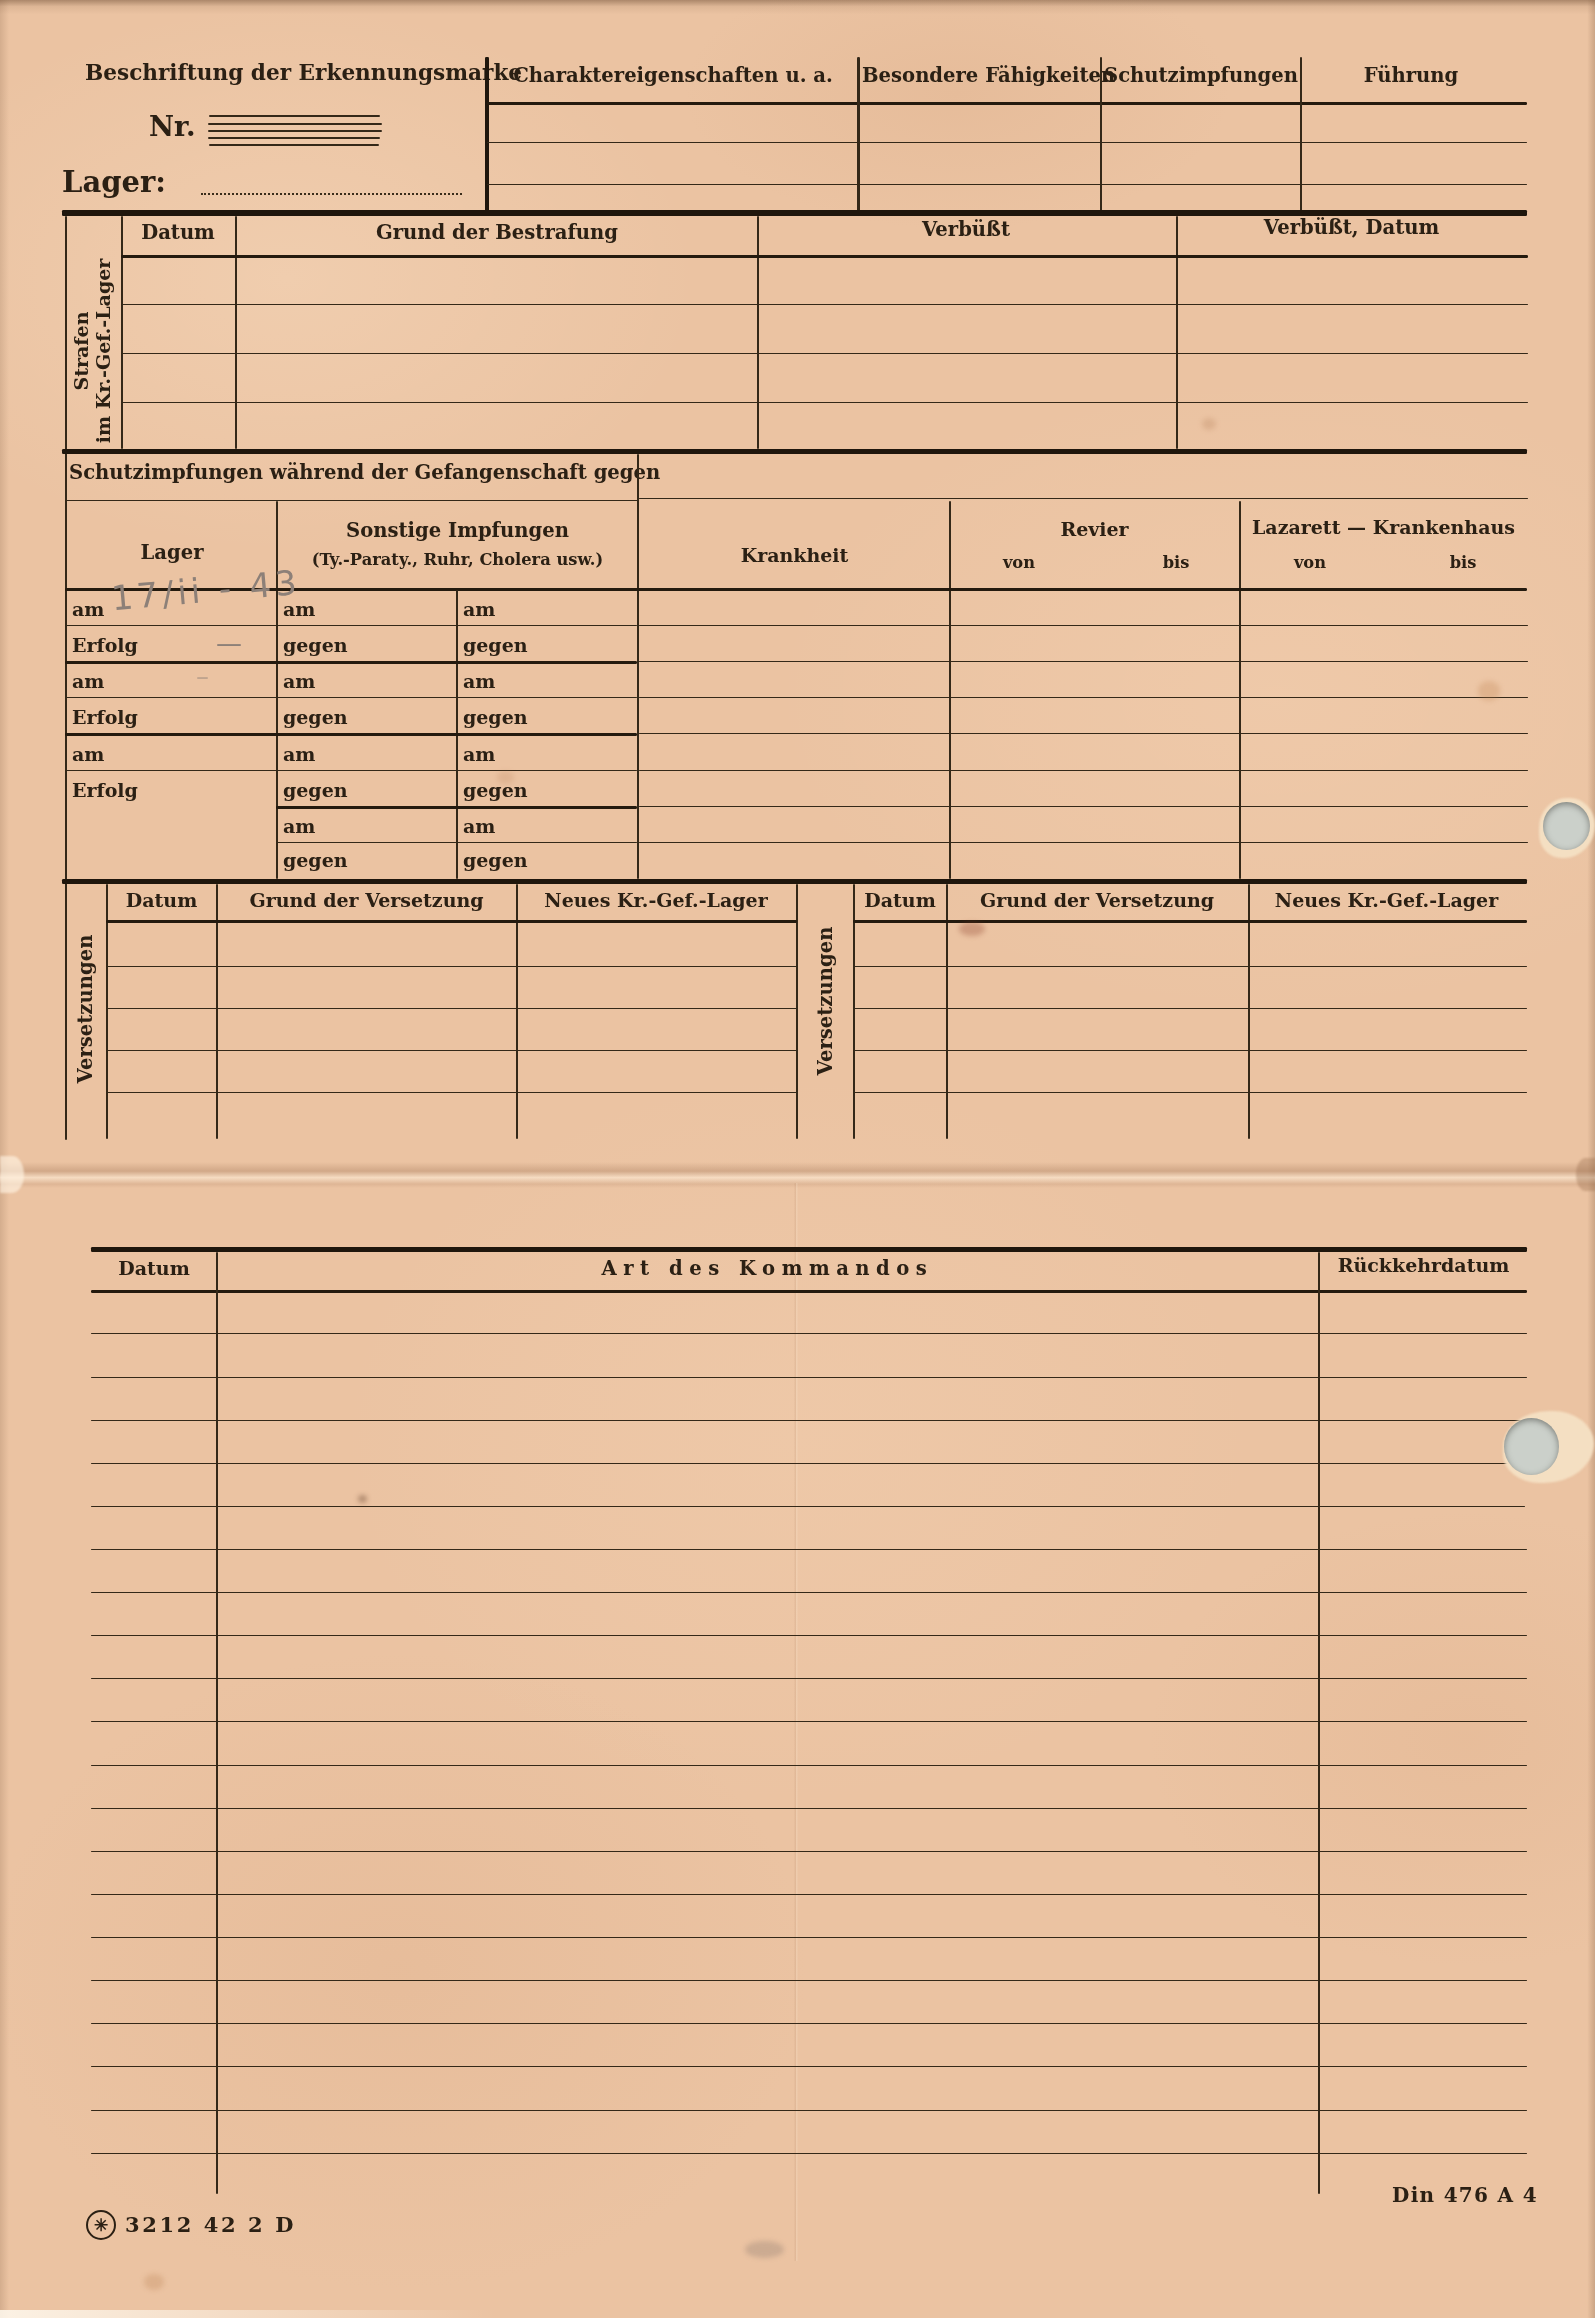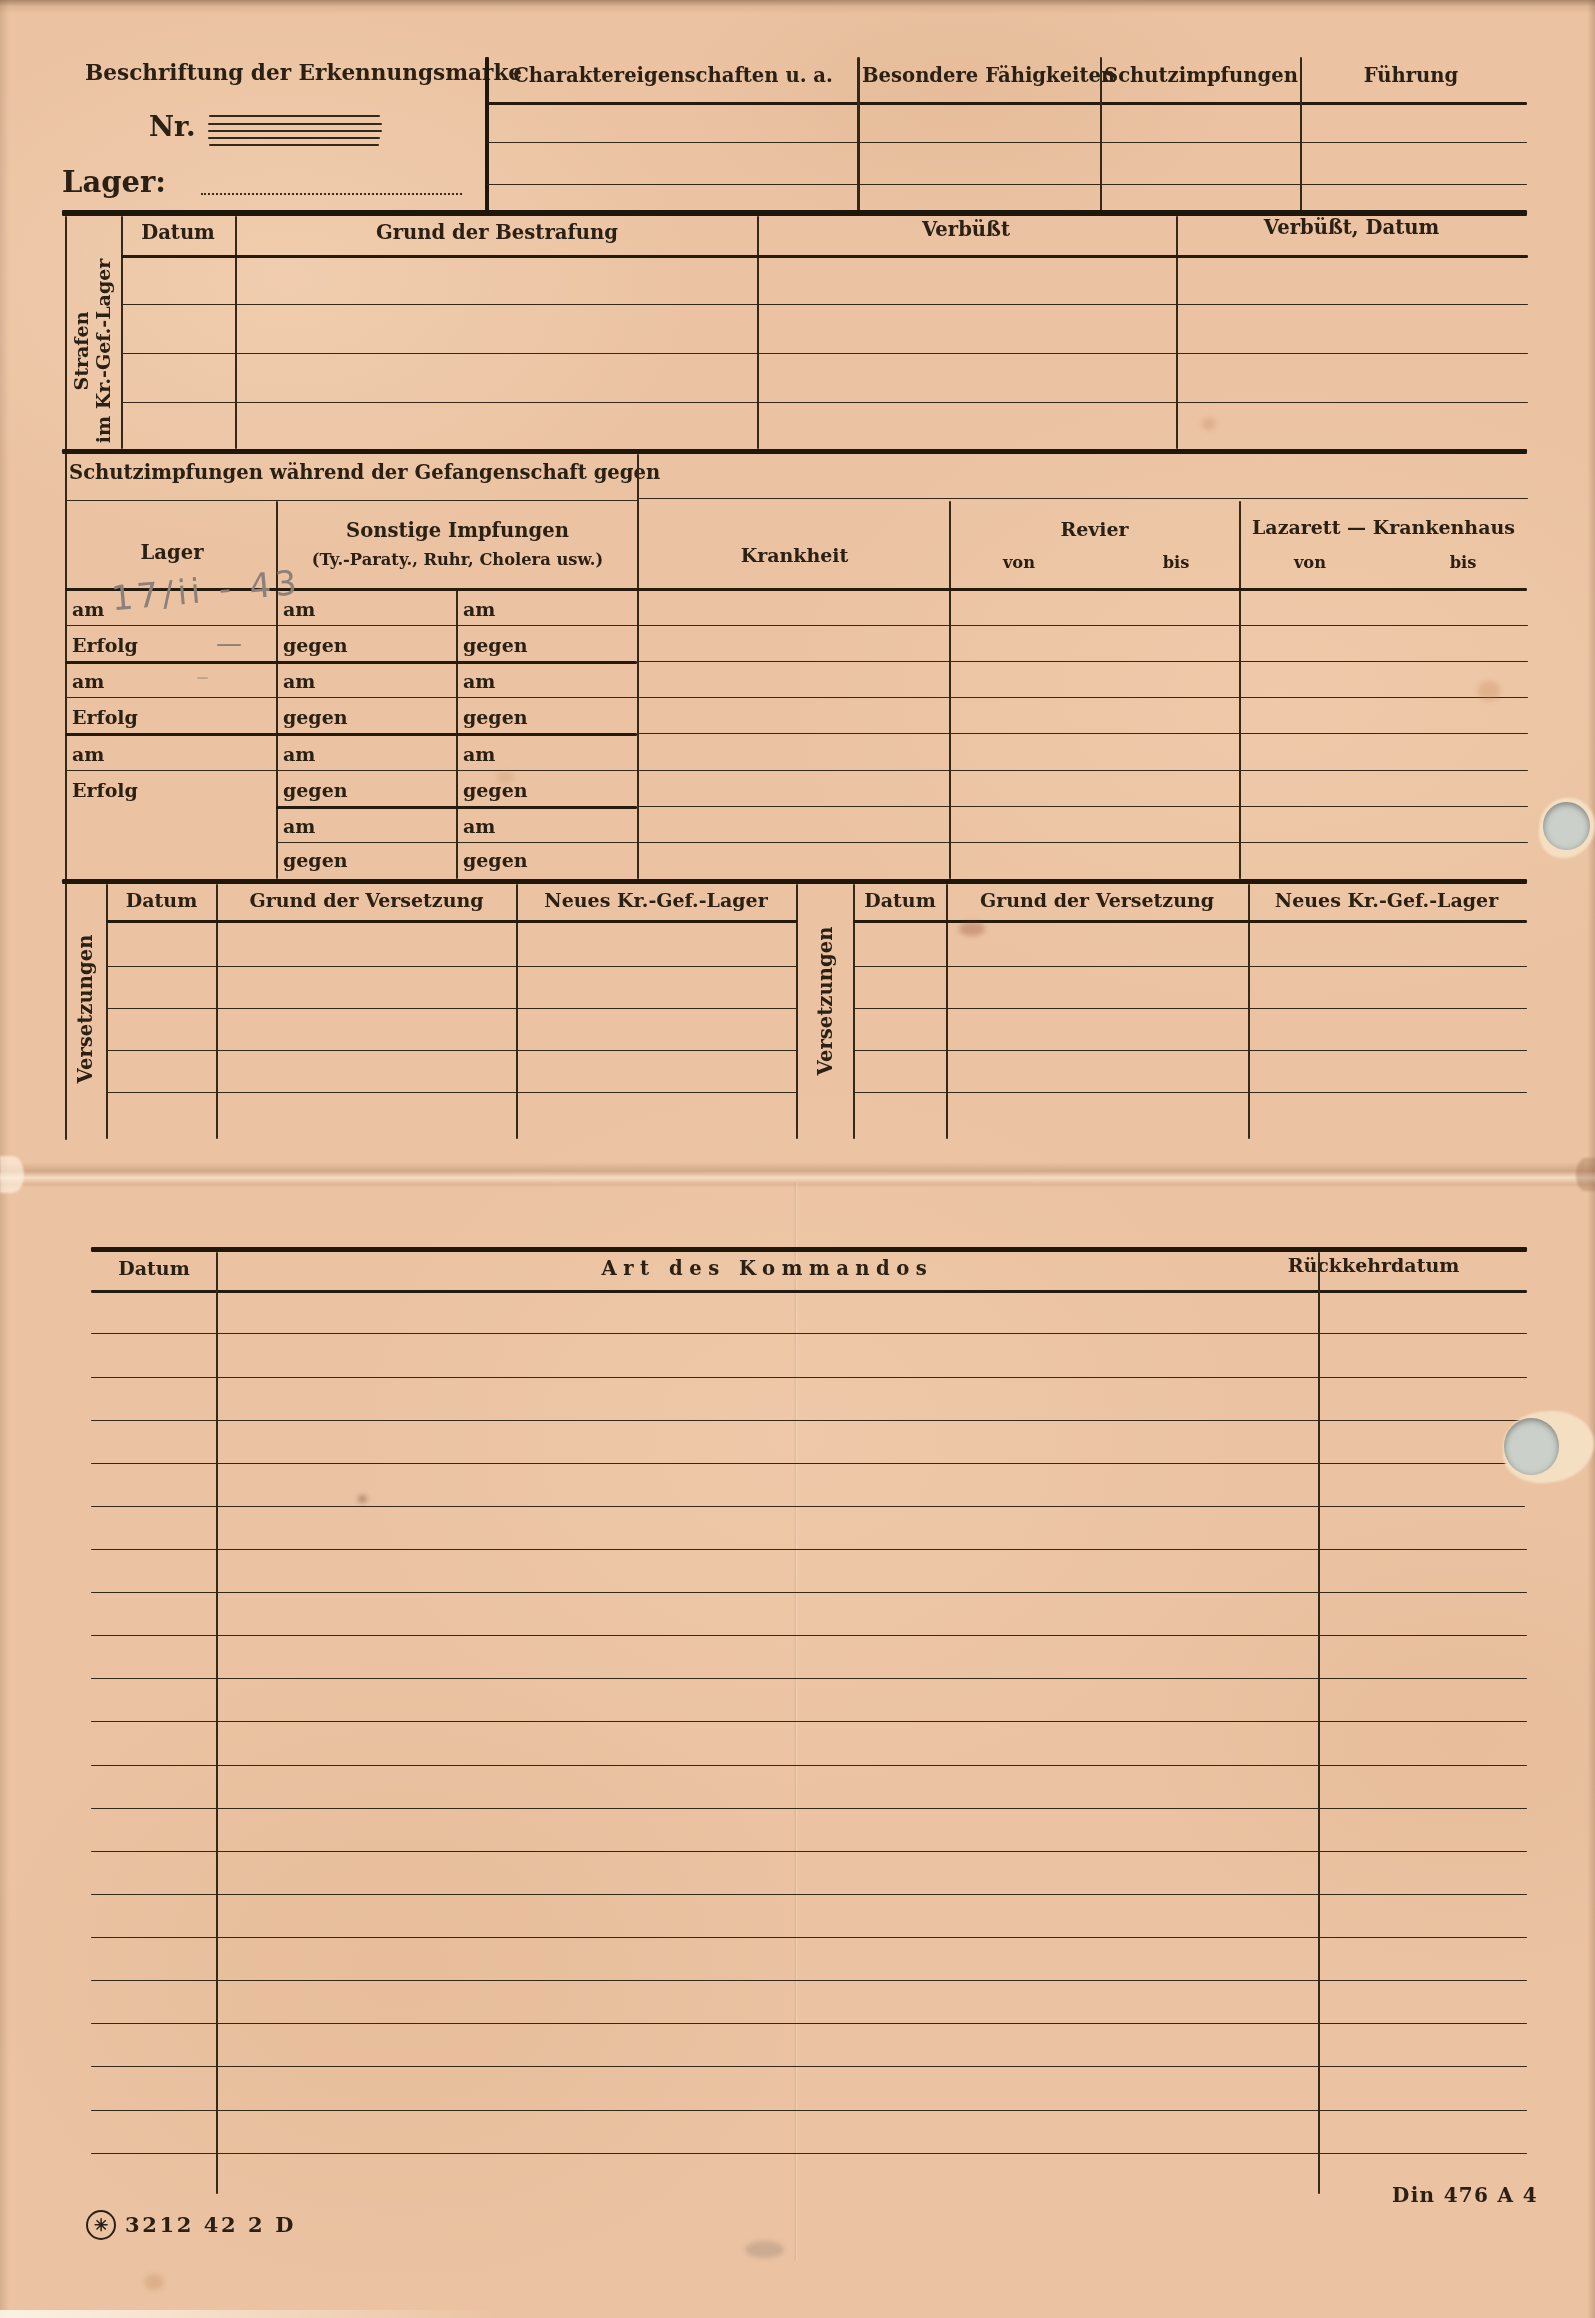--- a/index.html
+++ b/index.html
@@ -194,21 +194,21 @@
   <div class="lh" style="left:853px;top:1092px;width:674px;height:1.3px;"></div>
 
   <div class="fold" style="top:1162px;height:26px;background:linear-gradient(180deg, rgba(150,105,75,0) 0%, rgba(150,105,75,.30) 35%, rgba(255,240,220,.55) 60%, rgba(150,105,75,.15) 85%, rgba(150,105,75,0) 100%);"></div>
 
   <div class="abs" style="left:794px;top:1183px;width:3.9px;height:1078px;background:linear-gradient(90deg, rgba(150,105,75,0), rgba(170,120,85,.18), rgba(255,240,220,.25), rgba(150,105,75,0));"></div>
 
 
   <div class="lh thick" style="left:91px;top:1247px;width:1436px;height:5.2px;"></div>
   <div class="t ctr" style="left:95px;top:1257px;width:118px;font-size:19px;">Datum</div>
   <div class="t ctr" style="left:222px;top:1257px;width:1091px;font-size:19.6px;letter-spacing:6.5px;">Art des Kommandos</div>
-  <div class="t ctr" style="left:1272px;top:1254px;width:203px;font-size:19px;">Rückkehrdatum</div>
+  <div class="t ctr" style="left:1322px;top:1254px;width:203px;font-size:19px;">Rückkehrdatum</div>
   <div class="lh med" style="left:91px;top:1290px;width:1436px;"></div>
 
   <div class="lv" style="left:216px;top:1252px;height:942px;"></div>
   <div class="lv" style="left:1318px;top:1252px;height:942px;"></div>
 
   <div class="lh" style="left:91px;top:1333px;width:1436px;height:1.3px;"></div>
   <div class="lh" style="left:91px;top:1377px;width:1436px;height:1.3px;"></div>
   <div class="lh" style="left:91px;top:1420px;width:1436px;height:1.3px;"></div>
   <div class="lh" style="left:91px;top:1463px;width:1436px;height:1.3px;"></div>
   <div class="lh" style="left:91px;top:1506px;width:1434px;height:1.3px;"></div>

